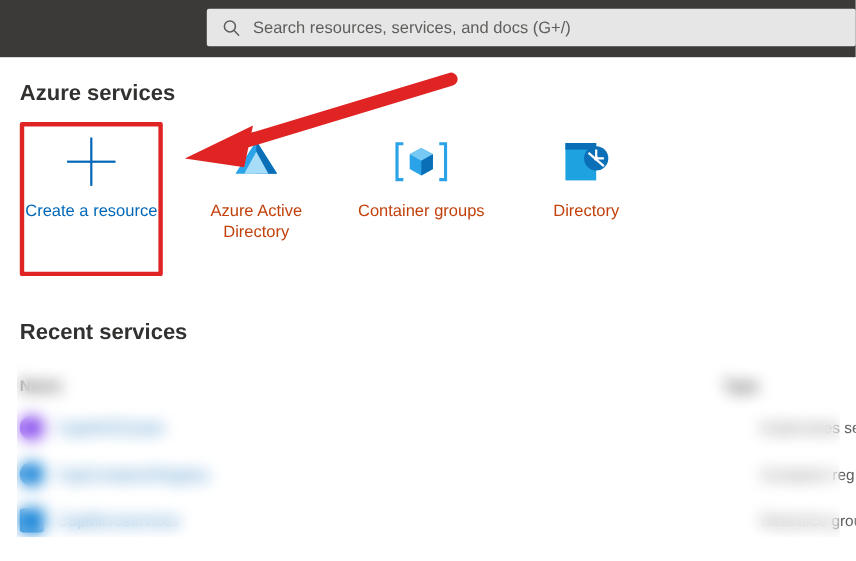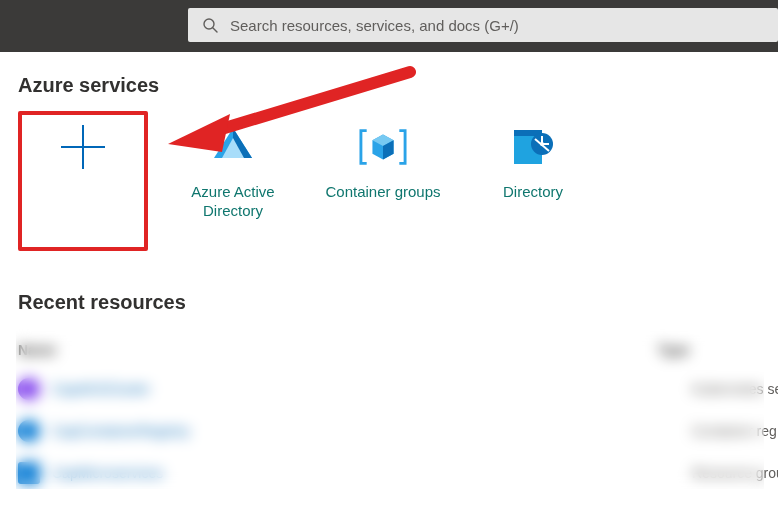--- a/index.html
+++ b/index.html
@@ -90,21 +90,21 @@
     width: 48px;
     height: 48px;
     margin-bottom: 12px;
     display: flex;
     align-items: center;
     justify-content: center;
   }
   .tile .label {
     font-size: 15px;
     line-height: 1.25;
-    color: #0f766e;
+    color: #c2410c;
   }
   .tile.highlight .label { color: #0067b8; }
 
   
   .plus-icon .h, .plus-icon .v {
     position: absolute;
     background: #0067b8;
   }
   .plus-icon { position: relative; width: 44px; height: 44px; }
   .plus-icon .h { top: 50%; left: 0; right: 0; height: 2px; margin-top: -1px; }
@@ -176,20 +176,21 @@
 
   <div class="tiles-row">
 
     <div class="tile highlight">
       <div class="icon-slot">
         <div class="plus-icon">
             <div class="h"></div>
             <div class="v"></div>
           </div>
       </div>
+      <div class="label">Create a resource</div>
     </div>
 
     <div class="tile">
       <div class="icon-slot">
         <svg width="46" height="46" viewBox="0 0 46 46">
           <polygon points="23,4 4,34 42,34" fill="#2aa3e8"></polygon>
           <polygon points="23,4 23,34 42,34" fill="#0b6fb8"></polygon>
           <polygon points="23,14 12,34 34,34" fill="#a8ddfa"></polygon>
         </svg>
       </div>
@@ -220,21 +221,21 @@
           <path d="M25 15 L39 27" stroke="#ffffff" stroke-width="2"></path>
           <circle cx="32" cy="20" r="2" fill="#ffffff"></circle>
         </svg>
       </div>
       <div class="label">Directory</div>
     </div>
 
   </div>
 
   <div class="recent">
-    <div class="section-title">Recent resources</div>
+    <div class="section-title">Recent services</div>
 
     <div class="list-header">
       <div class="col-name">Name</div>
       <div class="col-type">Type</div>
     </div>
 
     <div class="list-row">
       <span class="swatch" style="background:#7c3aed"></span>
       <span class="name-text col-name">CapAKSCluster</span>
       <span class="type-text col-type">Kubernetes se</span>

